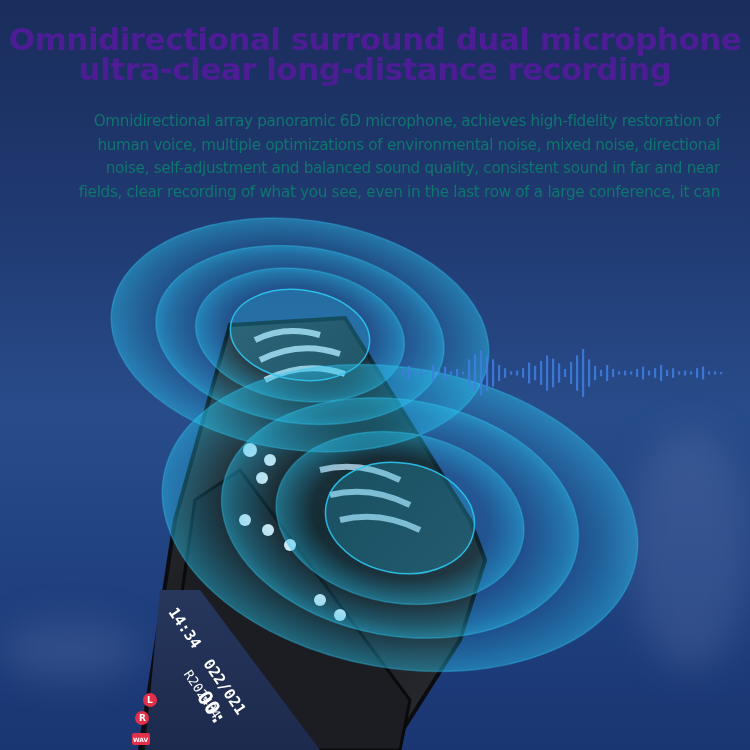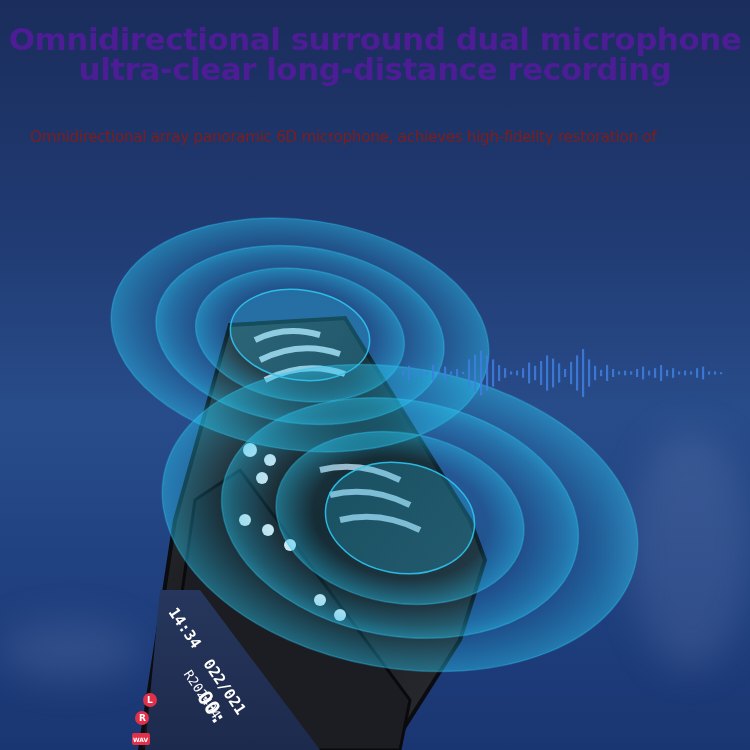--- a/index.html
+++ b/index.html
@@ -13,22 +13,22 @@
       background: rgba(120,140,190,0.22); filter: blur(18px);
     }
     .title {
       position: absolute; left: 0; width: 750px; text-align: center;
       color: #4c1d95; font-weight: bold; font-size: 31px; letter-spacing: -0.5px;
       line-height: 44px;
     }
     .title.l1 { top: 17px; }
     .title.l2 { top: 47px; }
     .desc {
-      position: absolute; top: 126px; left: 30px; width: 690px; text-align: left;
-      color: #7f1d1d; font-size: 15.2px; line-height: 23.5px; letter-spacing: -0.3px;
+      position: absolute; top: 110px; left: 30px; width: 690px; text-align: right;
+      color: #0f766e; font-size: 15.2px; line-height: 23.5px; letter-spacing: -0.3px;
     }
     .scene { position: absolute; left: 0; top: 0; width: 750px; height: 750px; }
     .wave { position: absolute; left: 398px; top: 328px; width: 330px; height: 90px; }
   </style>
 </head>
 <body>
 
 <div class="cloud" style="left:630px;top:430px;width:120px;height:240px;"></div>
 <div class="cloud" style="left:0;top:620px;width:140px;height:60px;"></div>
 
@@ -162,13 +162,16 @@
     <rect x="310" y="43.4" width="2.2" height="3.2" fill="#3f7fe0" opacity="0.85"></rect>
     <rect x="316" y="43.4" width="2.2" height="3.2" fill="#3f7fe0" opacity="0.85"></rect>
     <rect x="322" y="44.2" width="2.2" height="2" fill="#3f7fe0" opacity="0.85"></rect>
   </svg>
 
 <div class="title l1">Omnidirectional surround dual microphone</div>
 <div class="title l2">ultra-clear long-distance recording</div>
 
 <div class="desc">
   <div>Omnidirectional array panoramic 6D microphone, achieves high-fidelity restoration of</div>
+  <div>human voice, multiple optimizations of environmental noise, mixed noise, directional</div>
+  <div>noise, self-adjustment and balanced sound quality, consistent sound in far and near</div>
+  <div>fields, clear recording of what you see, even in the last row of a large conference, it can</div>
 </div>
 
 </body></html>

